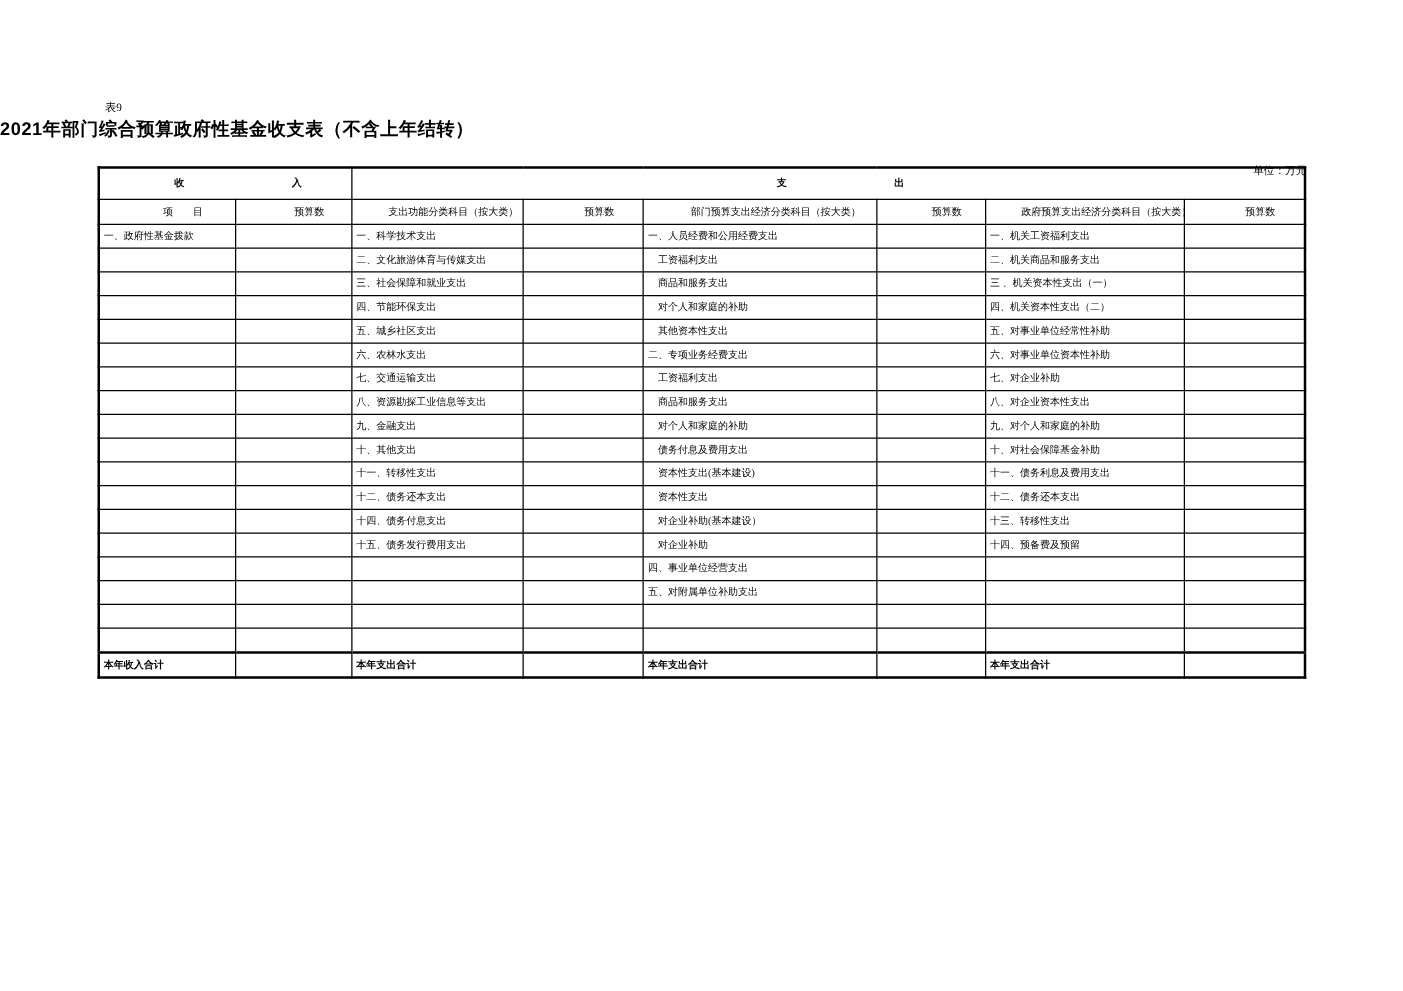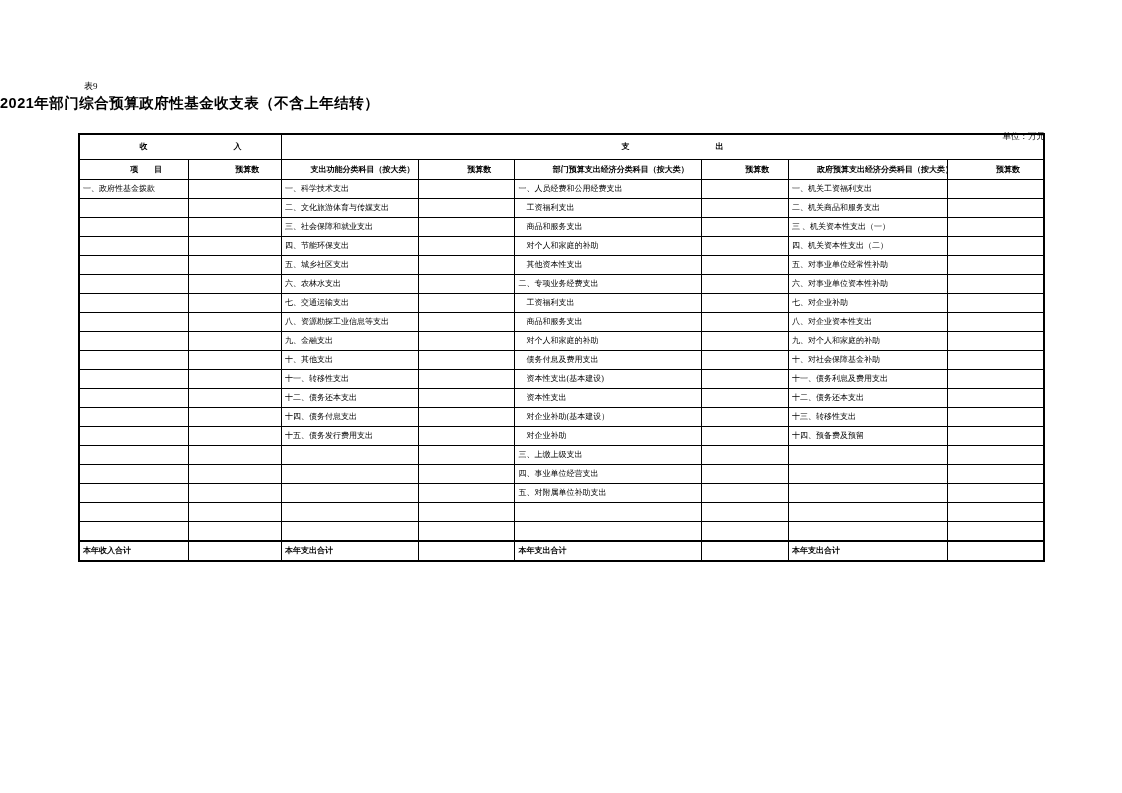--- a/index.html
+++ b/index.html
@@ -37,21 +37,21 @@
   table.budget th, table.budget td{
     border:1px solid #000;
     font-size:8px;
     line-height:1;
     padding:0 3px;
     vertical-align:middle;
     white-space:pre;
     overflow:hidden;
   }
   tr.hdr1 th{height:18px;font-weight:bold;text-align:center;}
-  tr.hdr2 th{height:19px;font-weight:bold;text-align:center;padding-left:28px;}
+  tr.hdr2 th{height:19px;font-weight:normal;text-align:center;padding-left:28px;}
   tbody tr td{height:18px;text-align:left;}
   tr.totals td{height:18px;font-weight:bold;text-align:left;border-top:2px solid #000;}
   .spread{display:inline-flex;gap:86px;font-weight:bold;}
 </style>
 </head>
 <body>
 
 <div class="page">
 
   <div class="table-label">表9</div>
@@ -236,30 +236,20 @@
           <td>　对企业补助</td>
           <td></td>
           <td>十四、预备费及预留</td>
           <td></td>
         </tr>
         <tr>
           <td></td>
           <td></td>
           <td></td>
           <td></td>
-          <td>三、上缴上级支出</td>
-          <td></td>
-          <td></td>
-          <td></td>
-        </tr>
-        <tr>
-          <td></td>
-          <td></td>
-          <td></td>
-          <td></td>
           <td>四、事业单位经营支出</td>
           <td></td>
           <td></td>
           <td></td>
         </tr>
         <tr>
           <td></td>
           <td></td>
           <td></td>
           <td></td>

